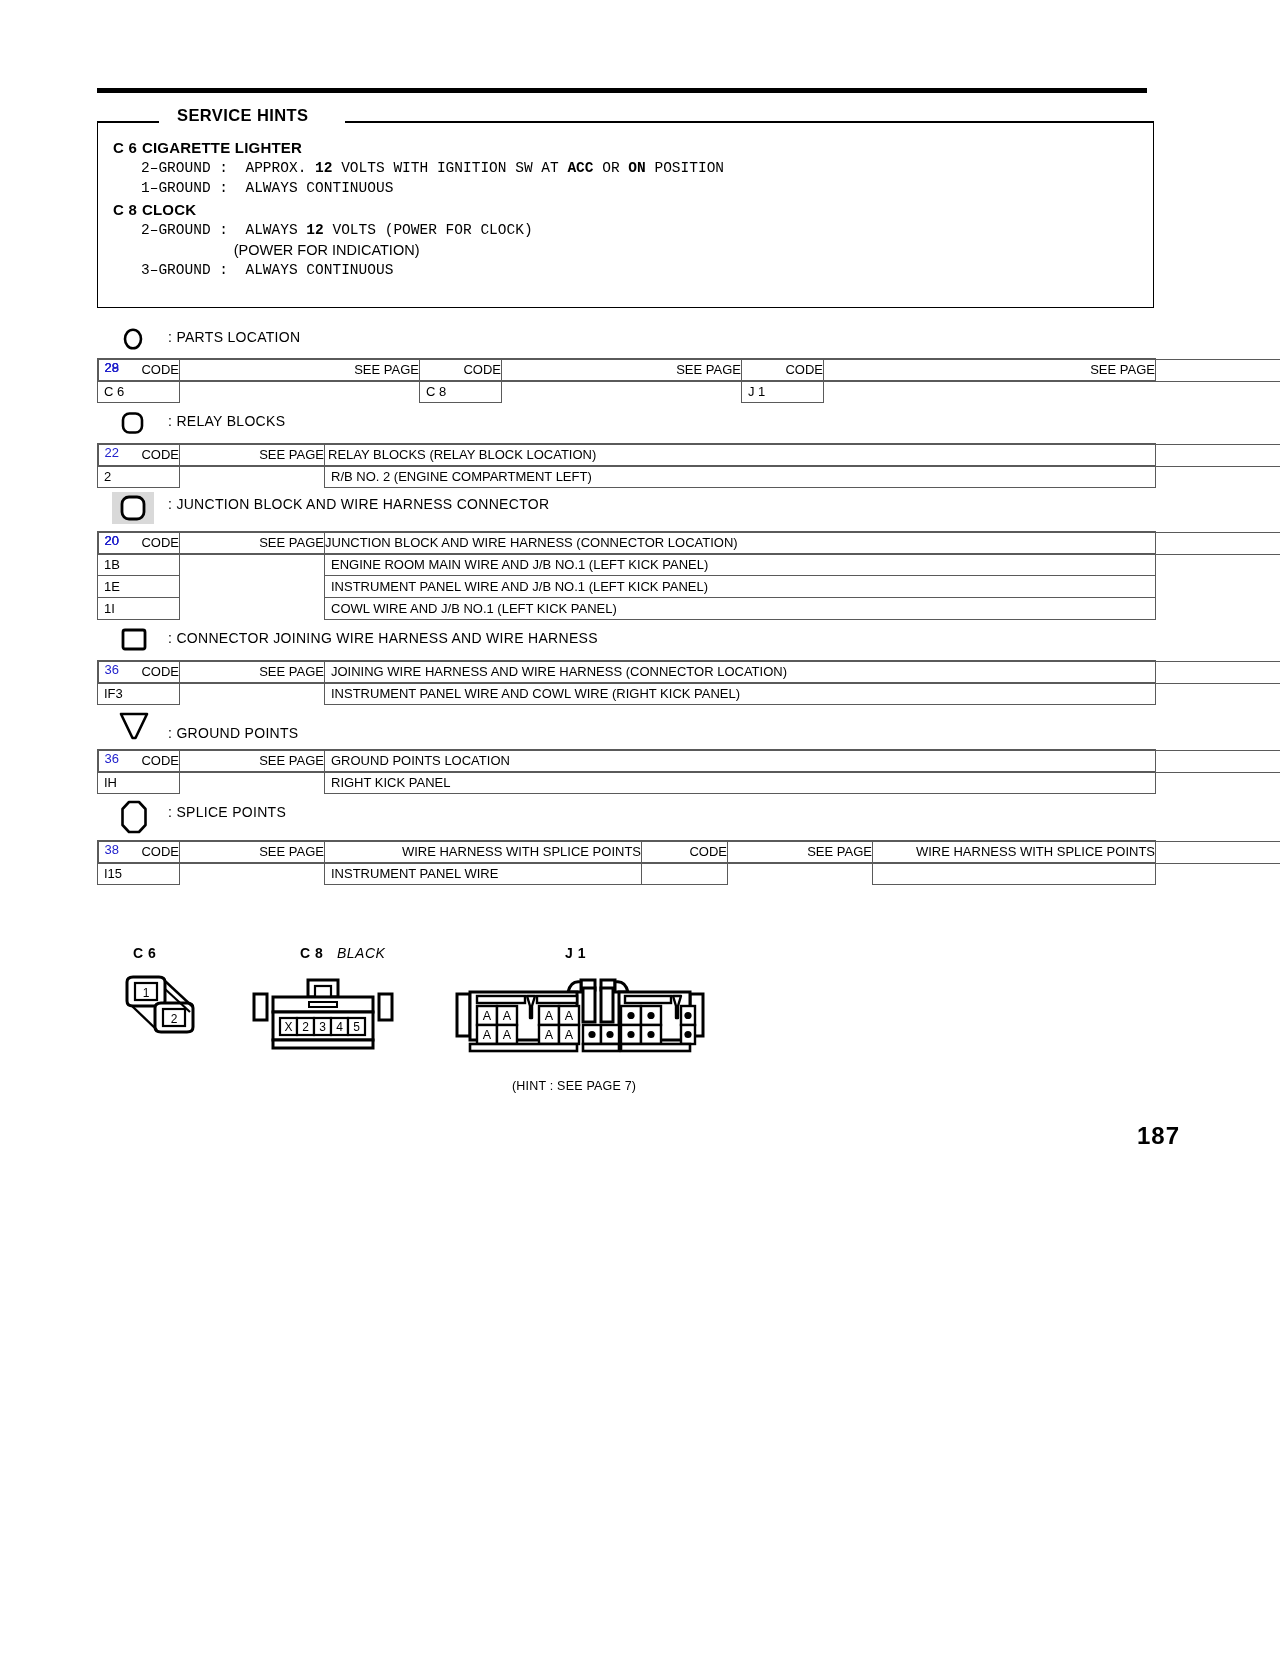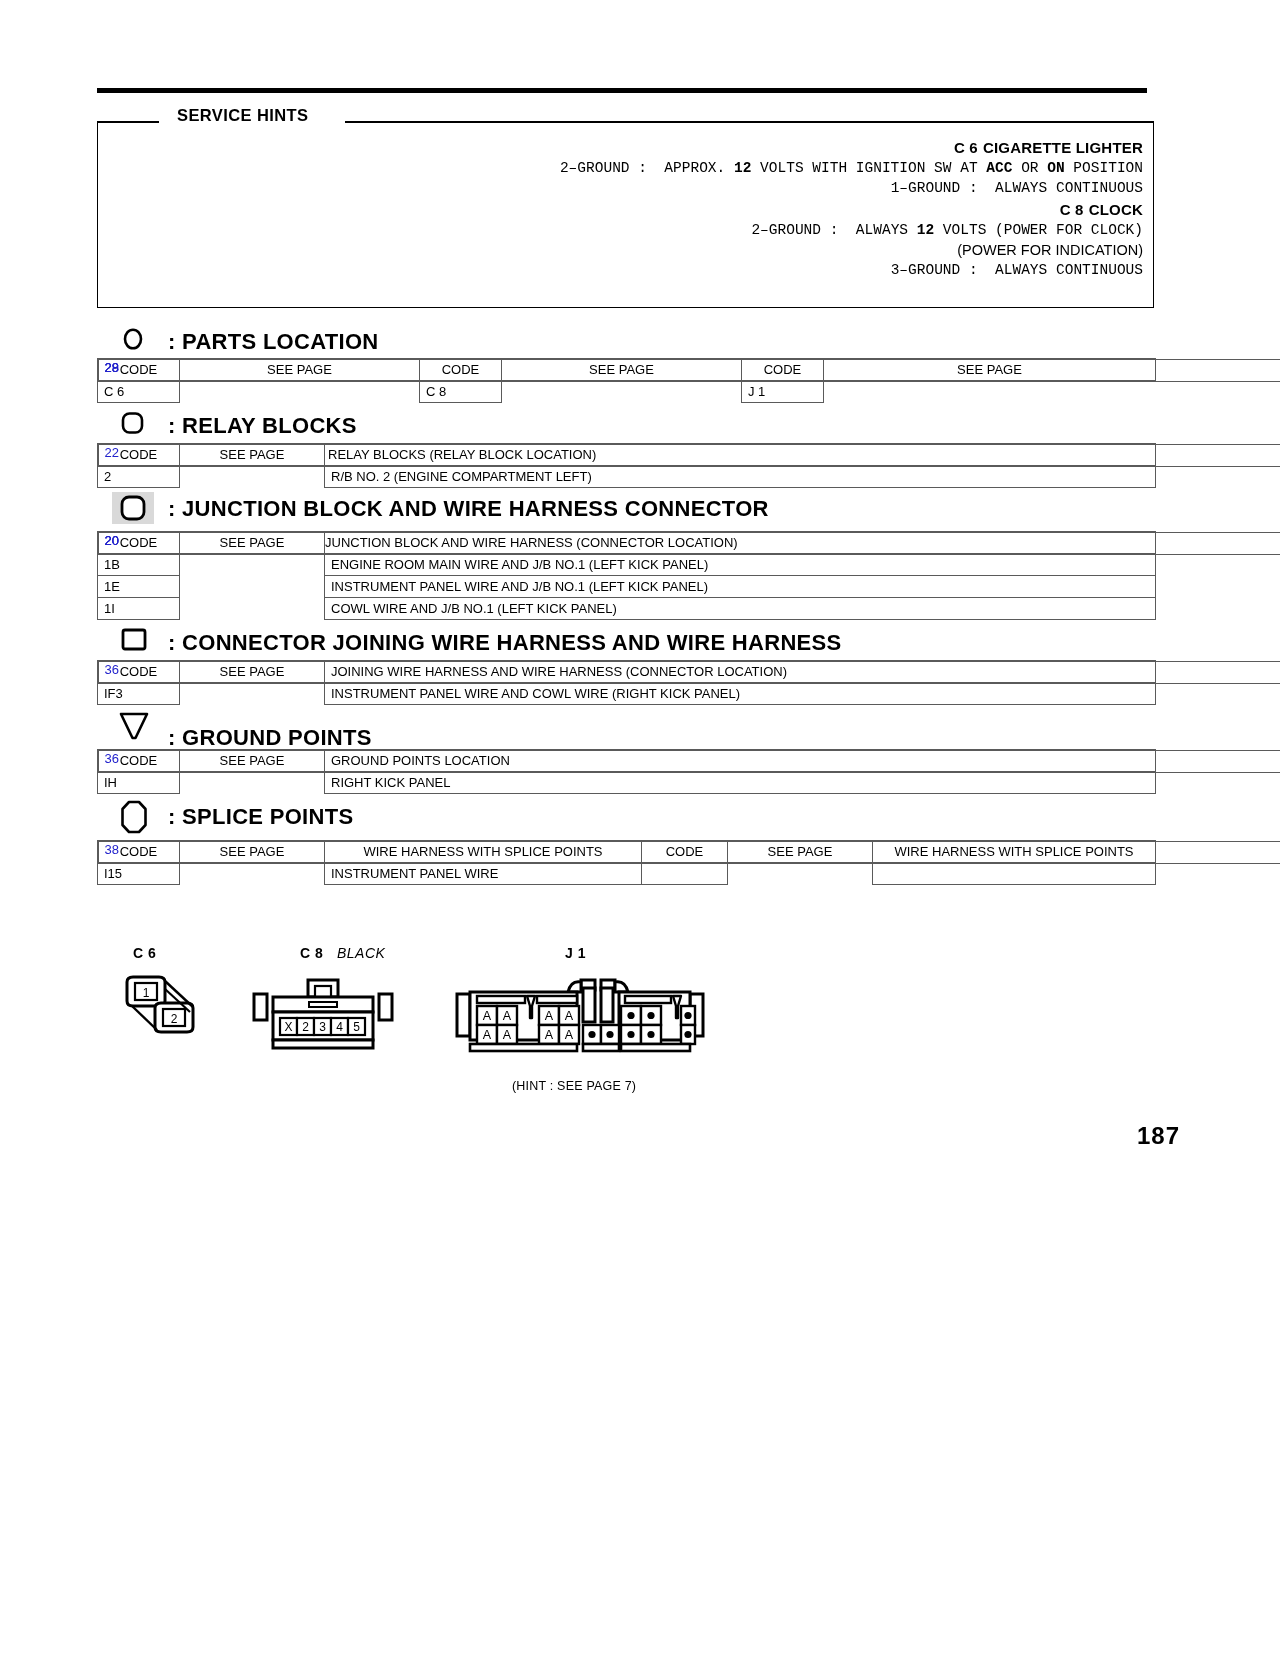--- a/index.html
+++ b/index.html
@@ -29,51 +29,51 @@
   }
   .hints-top-right{
     position:absolute;left:345px;top:121px;width:809px;height:2px;background:#000;
   }
   .hints-title{
     position:absolute;left:177px;top:106px;
     font-size:16.5px;font-weight:bold;letter-spacing:0.4px;
   }
   .hints-inner{
     position:absolute;left:113px;top:138px;width:1030px;
-    font-size:14.5px;line-height:20px;text-align:right;
+    font-size:14.5px;line-height:20px;
   }
   .hint-group{margin-bottom:2px;}
   .hint-head{font-weight:bold;font-size:15px;letter-spacing:.2px;}
   .hint-head .code{margin-right:5px;}
   .hint-line{white-space:pre;padding-left:28px;font-family:Liberation Mono, monospace;}
   .hint-cont{white-space:pre;padding-left:28px;}
   b.inl{font-weight:bold;}
 
   
   .sec-head{
-    position:absolute;font-size:22px;font-weight:bold;letter-spacing:.3px;
+    position:absolute;font-size:14px;font-weight:normal;letter-spacing:.3px;
   }
   .sec-icon{position:absolute;}
 
   
   table.t{
     position:absolute;border-collapse:collapse;
     font-size:13px;
     table-layout:fixed;
   }
   table.t td,table.t th{
     border:1px solid #5a5a5a;
     height:21px;
     padding:0 0 0 6px;
     font-weight:normal;
     text-align:left;
     white-space:nowrap;
     overflow:hidden;
   }
-  table.t th{text-align:center;padding:0;}
+  table.t th{text-align:right;padding:0;}
   td.code,th.code{text-align:center;padding:0;font-weight:bold;}
   td.page{color:#2222cc;}
   td.empty{}
 
   
   .conn-label{
     position:absolute;font-size:14px;font-weight:bold;letter-spacing:.5px;
   }
   .conn-sub{
     position:absolute;font-size:14px;font-weight:normal;letter-spacing:.5px;

